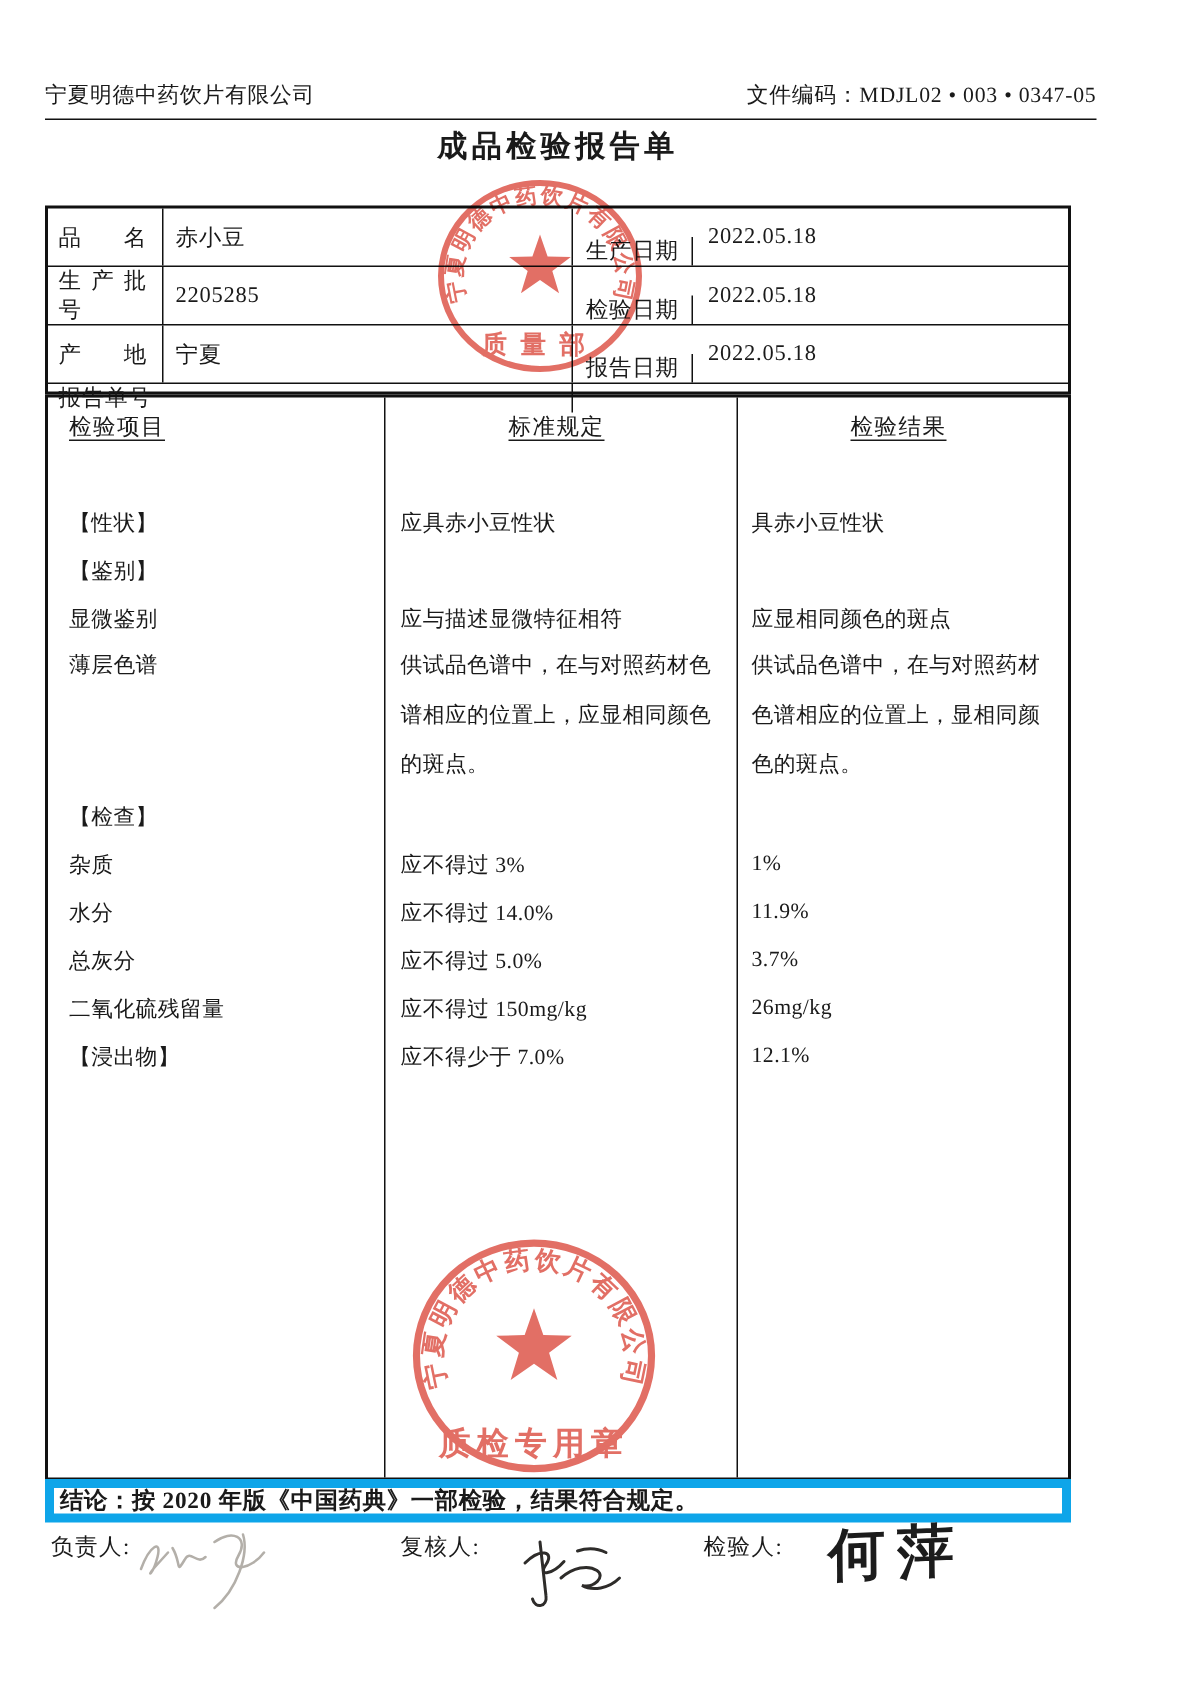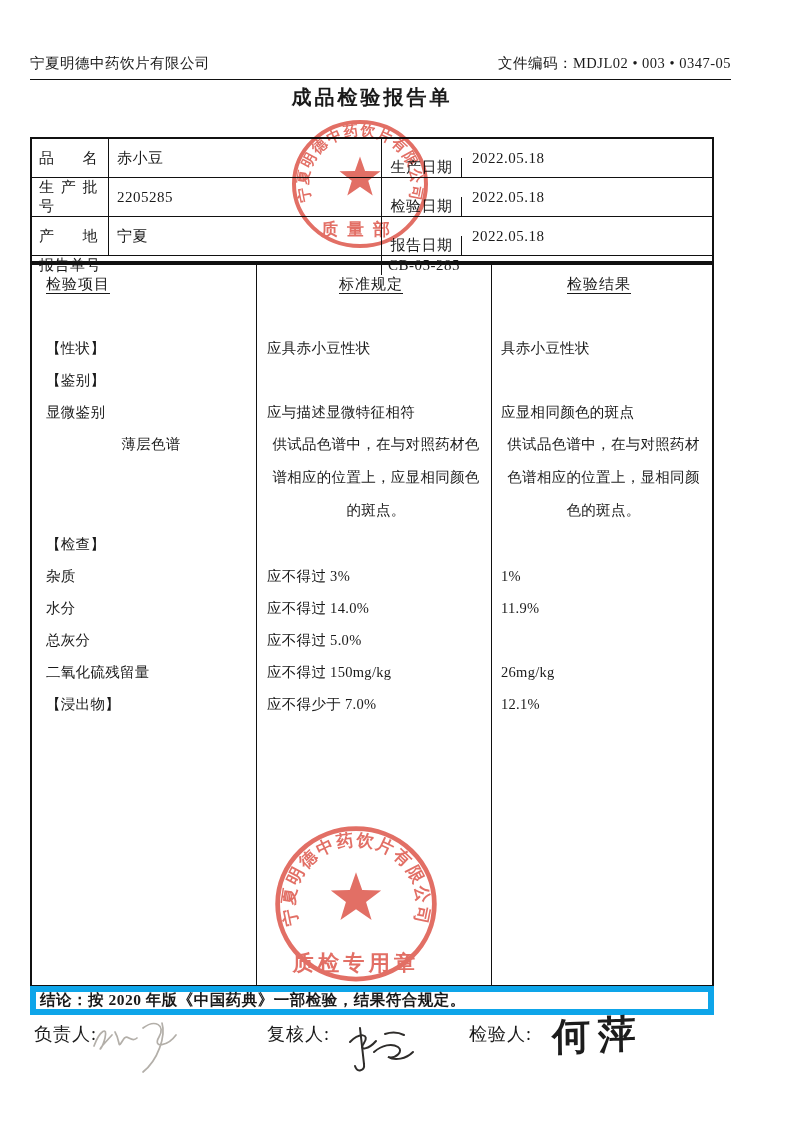--- a/index.html
+++ b/index.html
@@ -35,31 +35,31 @@
   .sp-row { display: flex; }
   .sp-c1 { width: 225px; border-right: 1.5px solid #111; padding-left: 14px; }
   .sp-c2 { width: 235px; border-right: 1.5px solid #111; padding-left: 10px; padding-right: 6px; }
   .sp-c3 { flex: 1; padding-left: 9px; padding-right: 6px; }
   .sp-head { height: 67px; }
   .sp-head .sp-c2, .sp-head .sp-c3 { text-align: center; padding-left: 0; }
   .sp-head span { display: inline-block; margin-top: 10px; font-size: 15px; letter-spacing: 1px;
     text-decoration: underline; text-underline-offset: 4px; }
   .sp-line { height: 32px; }
   .sp-line > div { display: flex; align-items: center; font-size: 14.5px; letter-spacing: 0.3px; }
-  .sp-tall { min-height: 100px; text-align: center; }
+  .sp-tall { min-height: 100px; }
   .sp-tall > div { font-size: 14.5px; letter-spacing: 0.3px; line-height: 33px; }
   .sp-fill { flex: 1; }
 
   
   .conclusion { position: absolute; left: 30px; top: 986px; width: 684px; height: 29px;
     border: 6px solid #0ea5e9; display: flex; align-items: center; padding-left: 4px;
     font-size: 15.5px; font-weight: 600; letter-spacing: 0.5px; }
 
   
-  .sign-label { position: absolute; top: 1022px; font-size: 18px; letter-spacing: 1px; }
+  .sign-label { position: absolute; top: 1022px; font-size: 15px; letter-spacing: 1px; }
   .sig-svg { position: absolute; }
   .sig-name { position: absolute; left: 552px; top: 1010px; font-size: 38px; font-weight: 600;
     letter-spacing: 8px; transform: rotate(-2.5deg) skewX(-2deg); color: #1c1c1c; }
 
   
   .stamp { position: absolute; opacity: 0.85; mix-blend-mode: multiply; pointer-events: none; }
   .stamp-top { left: 285px; top: 112px; }
   .stamp-bottom { left: 266px; top: 818px; }
 </style>
 </head>
@@ -92,21 +92,20 @@
   <div class="info-row">
     <div class="ic ic-label">
         <span class="jt">产地</span>
       </div>
     <div class="ic ic-value">宁夏</div>
     <div class="ic ic-label2">报告日期</div>
     <div class="ic ic-value2">2022.05.18</div>
   </div>
   <div class="info-row">
     <div class="ic ic-label-wide">报告单号</div>
-    <div class="ic ic-value-wide">CB-05-285</div>
   </div>
 </div>
 
 <div class="spec-table">
   <div class="sp-row sp-head">
     <div class="sp-c1"><span>检验项目</span></div>
     <div class="sp-c2"><span>标准规定</span></div>
     <div class="sp-c3"><span>检验结果</span></div>
   </div>
 
@@ -141,20 +140,21 @@
     <div class="sp-c3">1%</div>
   </div>
   <div class="sp-row sp-line">
     <div class="sp-c1">水分</div>
     <div class="sp-c2">应不得过 14.0%</div>
     <div class="sp-c3">11.9%</div>
   </div>
   <div class="sp-row sp-line">
     <div class="sp-c1">总灰分</div>
     <div class="sp-c2">应不得过 5.0%</div>
+    <div class="sp-c3">3.7%</div>
   </div>
   <div class="sp-row sp-line">
     <div class="sp-c1">二氧化硫残留量</div>
     <div class="sp-c2">应不得过 150mg/kg</div>
     <div class="sp-c3">26mg/kg</div>
   </div>
   <div class="sp-row sp-line">
     <div class="sp-c1">【浸出物】</div>
     <div class="sp-c2">应不得少于 7.0%</div>
     <div class="sp-c3">12.1%</div>

